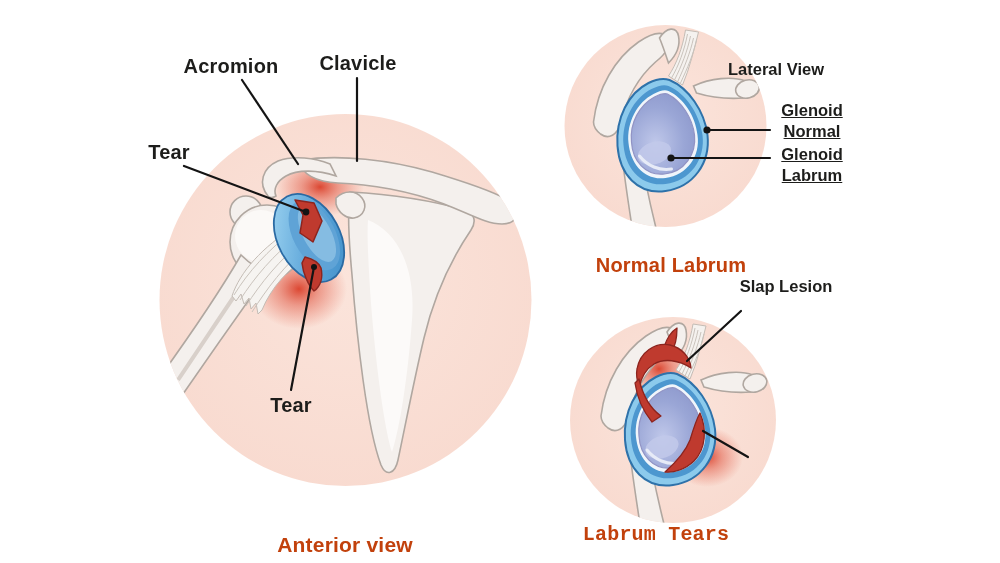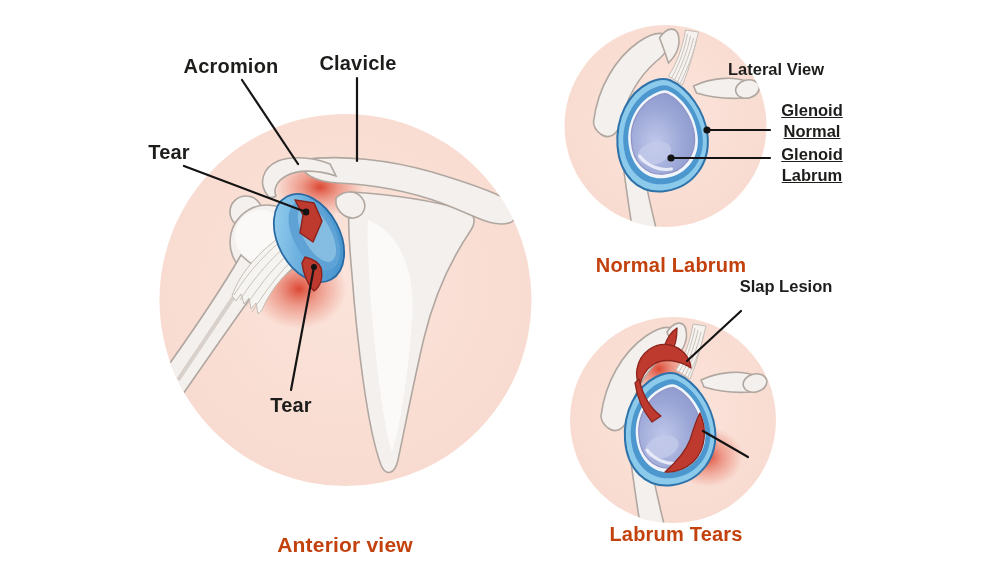--- a/index.html
+++ b/index.html
@@ -25,21 +25,21 @@
   #lbl-clavicle{left:358px;top:50px;}
   #lbl-tear-top{left:169px;top:139px;}
   #lbl-tear-bottom{left:291px;top:392px;}
   #cap-anterior{left:345px;top:493px;margin-top:40px;}
   #lbl-lateral-view{left:776px;top:59px;}
   #lbl-glenoid-labrum{left:812px;top:100px;}
   #lbl-glenoid-cavity{left:812px;top:144px;}
   #cap-normal{left:671px;top:254px;}
   #lbl-slap{left:753px;top:276px;margin-left:33px;}
   #lbl-bankart{left:776px;top:450px;}
-  #cap-tears{left:676px;top:523px;}
+  #cap-tears{left:656px;top:523px;font-family:Liberation Mono, monospace;}
 </style>
 </head>
 <body>
 
 <div id="stage">
 
   <svg id="art" viewBox="0 0 1000 563">
     <defs>
       <clipPath id="clipMain">
           <circle cx="345.5" cy="300" r="186"></circle>

